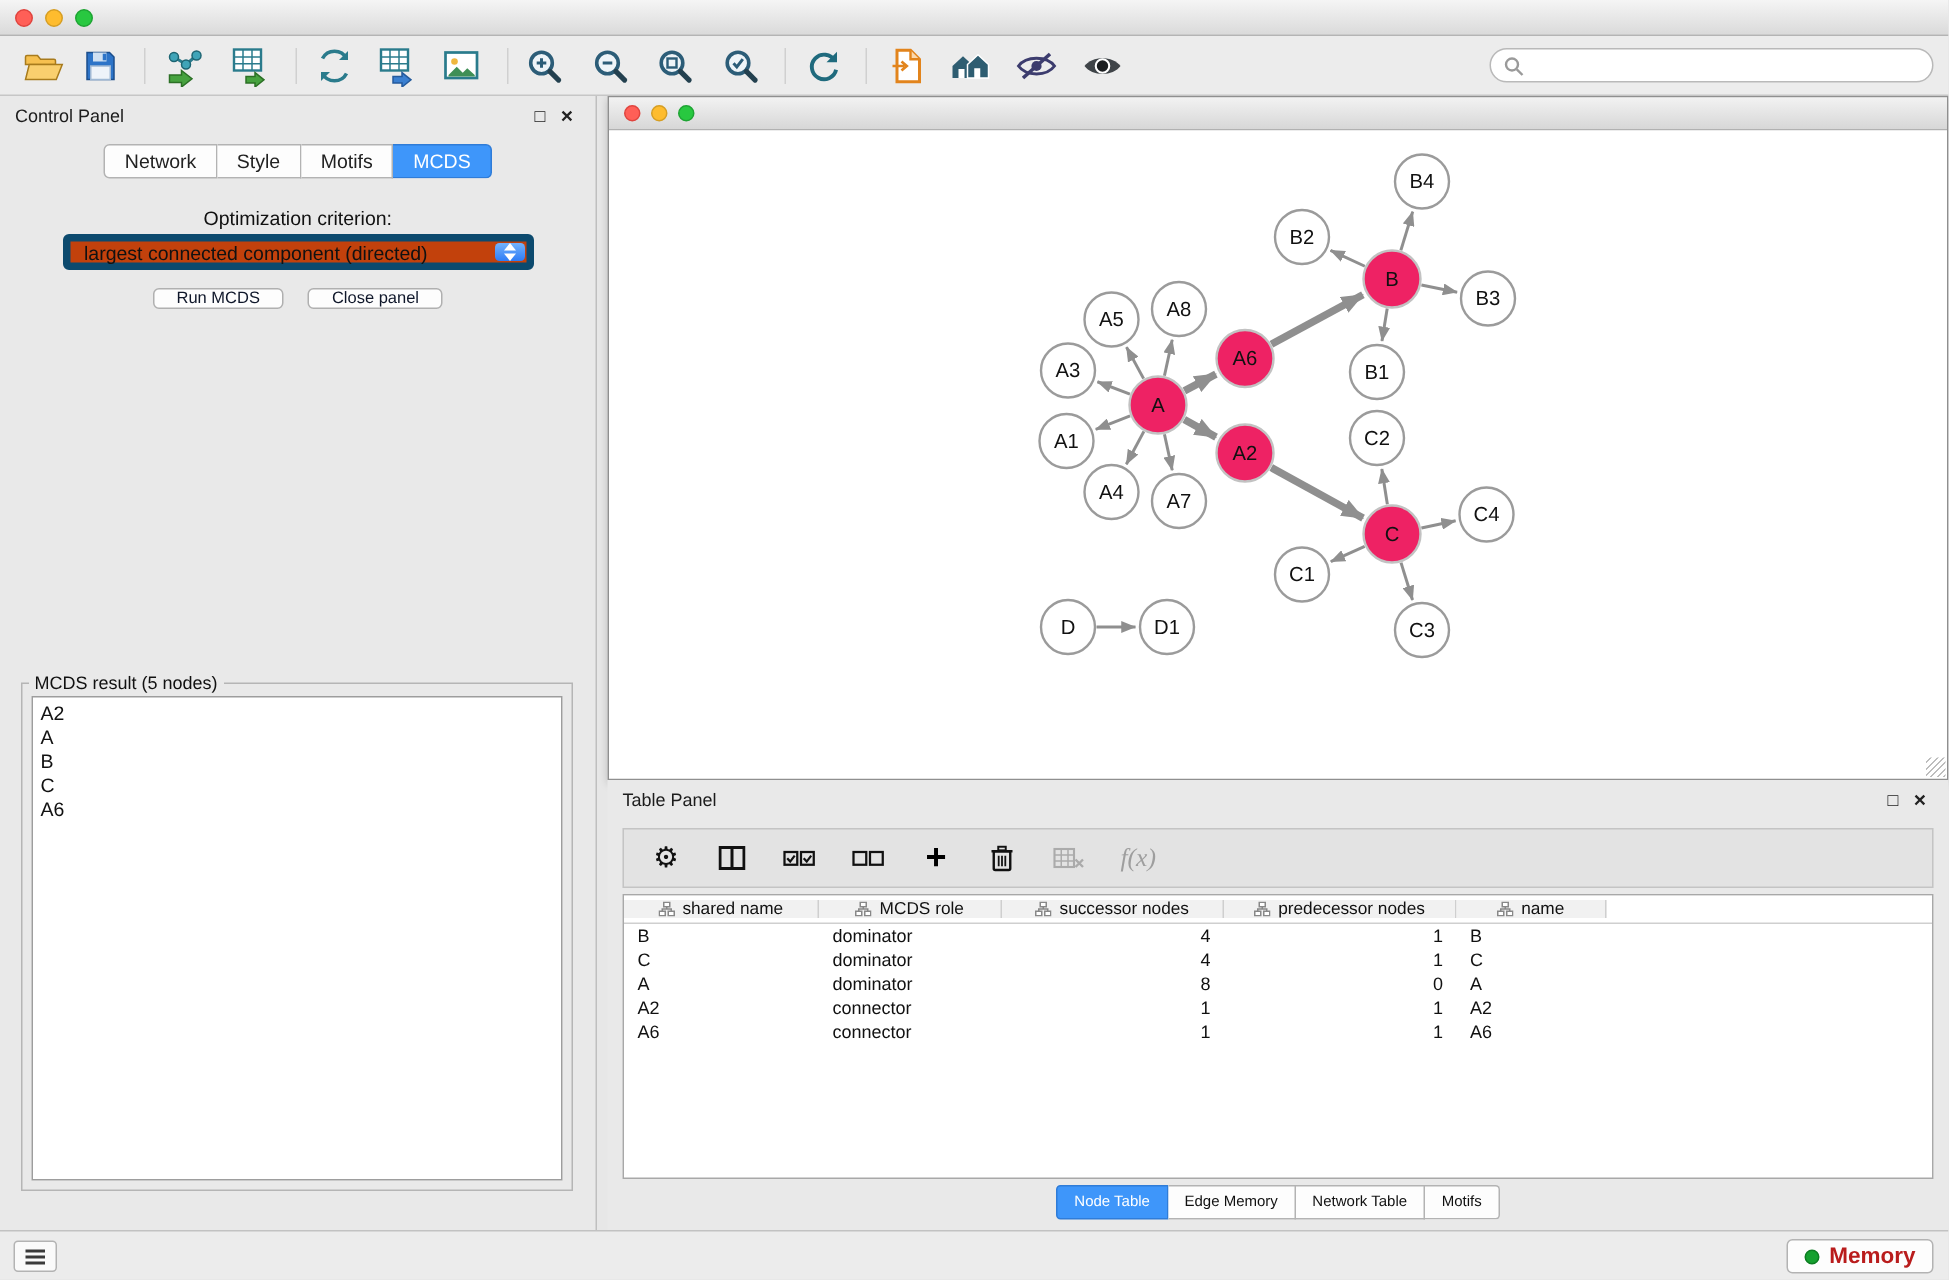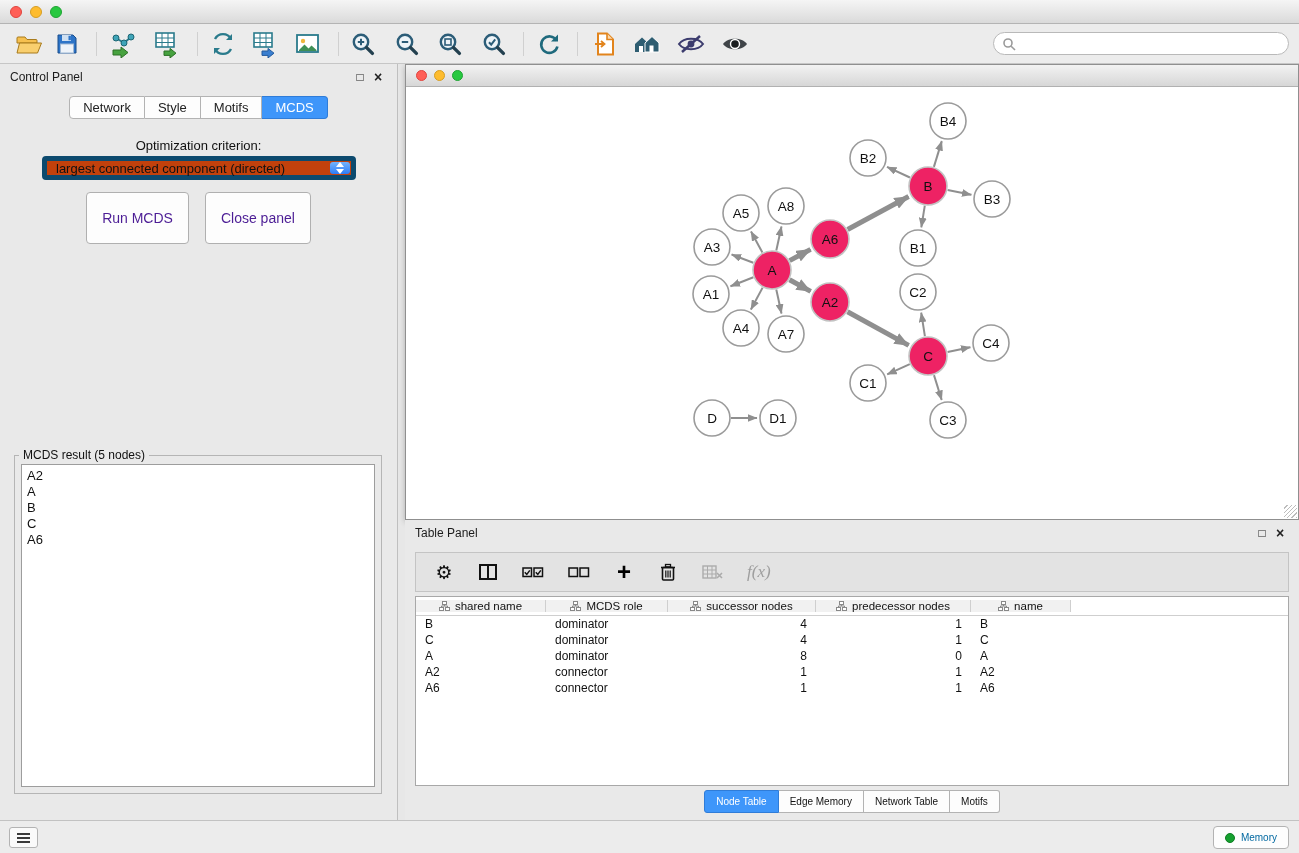--- a/index.html
+++ b/index.html
@@ -33,21 +33,21 @@
   .seg:first-child{border-left:1px solid #b3b3b3;border-radius:4px 0 0 4px;}
   .seg:last-child{border-radius:0 4px 4px 0;}
   .seg.active{background:#3e96fa;border-color:#2f7cd8;color:#fff;}
   .opt-label{position:absolute;top:74px;width:100%;text-align:center;font-size:13px;color:#111;}
   .dropdown{position:absolute;top:92px;left:42px;width:314px;height:24px;background:#c2410c;border:5px solid #0c4a6e;border-radius:4px;display:flex;align-items:center;font-size:13px;padding:0 26px 0 9px;white-space:nowrap;}
   .dd-stepper{position:absolute;right:1px;top:1px;bottom:1px;width:20px;border-radius:3px;background:linear-gradient(#74b3fb,#2e7cf6);display:flex;flex-direction:column;align-items:center;justify-content:center;gap:2px;}
   .dd-stepper i{display:block;width:0;height:0;border-left:4px solid transparent;border-right:4px solid transparent;}
   .dd-stepper i.up{border-bottom:5px solid #fff;}
   .dd-stepper i.down{border-top:5px solid #fff;}
   .btn-row{position:absolute;top:128px;width:100%;display:flex;justify-content:center;gap:16px;}
-  .mac-btn{font-family:inherit;font-size:14px;background:#fdfdfd;border:1px solid #b0b0b0;border-radius:4px;padding:17px 15px;color:#4c1d95;cursor:default;}
+  .mac-btn{font-family:inherit;font-size:11px;background:#fdfdfd;border:1px solid #b0b0b0;border-radius:4px;padding:0 15px;color:#0f172a;cursor:default;}
   .result-box{position:absolute;top:384px;left:14px;width:368px;height:346px;border:1px solid #b5b5b5;}
   .result-box legend{font-size:12px;color:#111;padding:0 4px;margin-left:4px;}
   .inner-list{position:absolute;left:6px;right:6px;top:2px;bottom:6px;background:#fff;border:1px solid #9d9d9d;padding:3px 5px;font-size:13px;overflow:hidden;}
   .result-item{line-height:16px;}
 
   
   .network-window{position:absolute;left:405px;top:64px;width:894px;height:456px;background:#fff;border:1px solid #8f8f8f;box-shadow:0 2px 6px rgba(0,0,0,.25);}
   .nw-titlebar{position:absolute;left:0;top:0;right:0;height:22px;background:linear-gradient(#f2f2f2,#d7d7d7);border-bottom:1px solid #b1b1b1;display:flex;align-items:center;}
   .nw-lights{display:flex;gap:7px;margin-left:10px;z-index:2;}
   .nw-light{width:11px;height:11px;border-radius:50%;}
@@ -74,21 +74,21 @@
   .tp-tabs{position:absolute;left:0;right:0;top:270px;display:flex;justify-content:center;}
   .tp-tab{font-size:10px;line-height:17px;padding:2px 11px;background:#fdfdfd;border:1px solid #b3b3b3;border-left:none;color:#111;cursor:default;}
   .tp-tab:first-child{border-left:1px solid #b3b3b3;border-radius:3px 0 0 3px;}
   .tp-tab:last-child{border-radius:0 3px 3px 0;}
   .tp-tab.active{background:#3e96fa;border-color:#2f7cd8;color:#fff;}
 
   
   .status-bar{position:absolute;left:0;top:820px;width:100%;height:33px;background:#ececec;border-top:1px solid #c2c2c2;}
   .list-btn{position:absolute;left:9px;top:6px;width:29px;height:21px;background:#fafafa;border:1px solid #b3b3b3;border-radius:3px;display:flex;align-items:center;justify-content:center;}
   .hamburger i{display:block;width:13px;height:2px;background:#3a3a3a;margin:2px 0;}
-  .memory-btn{position:absolute;right:10px;top:5px;height:23px;background:#fdfdfd;border:1px solid #b3b3b3;border-radius:4px;display:flex;align-items:center;gap:6px;padding:0 11px;font-size:10px;color:#0369a1;}
+  .memory-btn{position:absolute;right:10px;top:5px;height:23px;background:#fdfdfd;border:1px solid #b3b3b3;border-radius:4px;display:flex;align-items:center;gap:6px;padding:0 11px;font-size:15px;color:#b91c1c;font-weight:bold;}
   .mem-dot{width:10px;height:10px;border-radius:50%;background:#15a02f;border:1px solid #0d7d22;}
 </style>
 </head>
 <body>
 
 <div class="app">
 
   <div class="titlebar">
     <div class="traffic">
       <span class="light red"></span>

